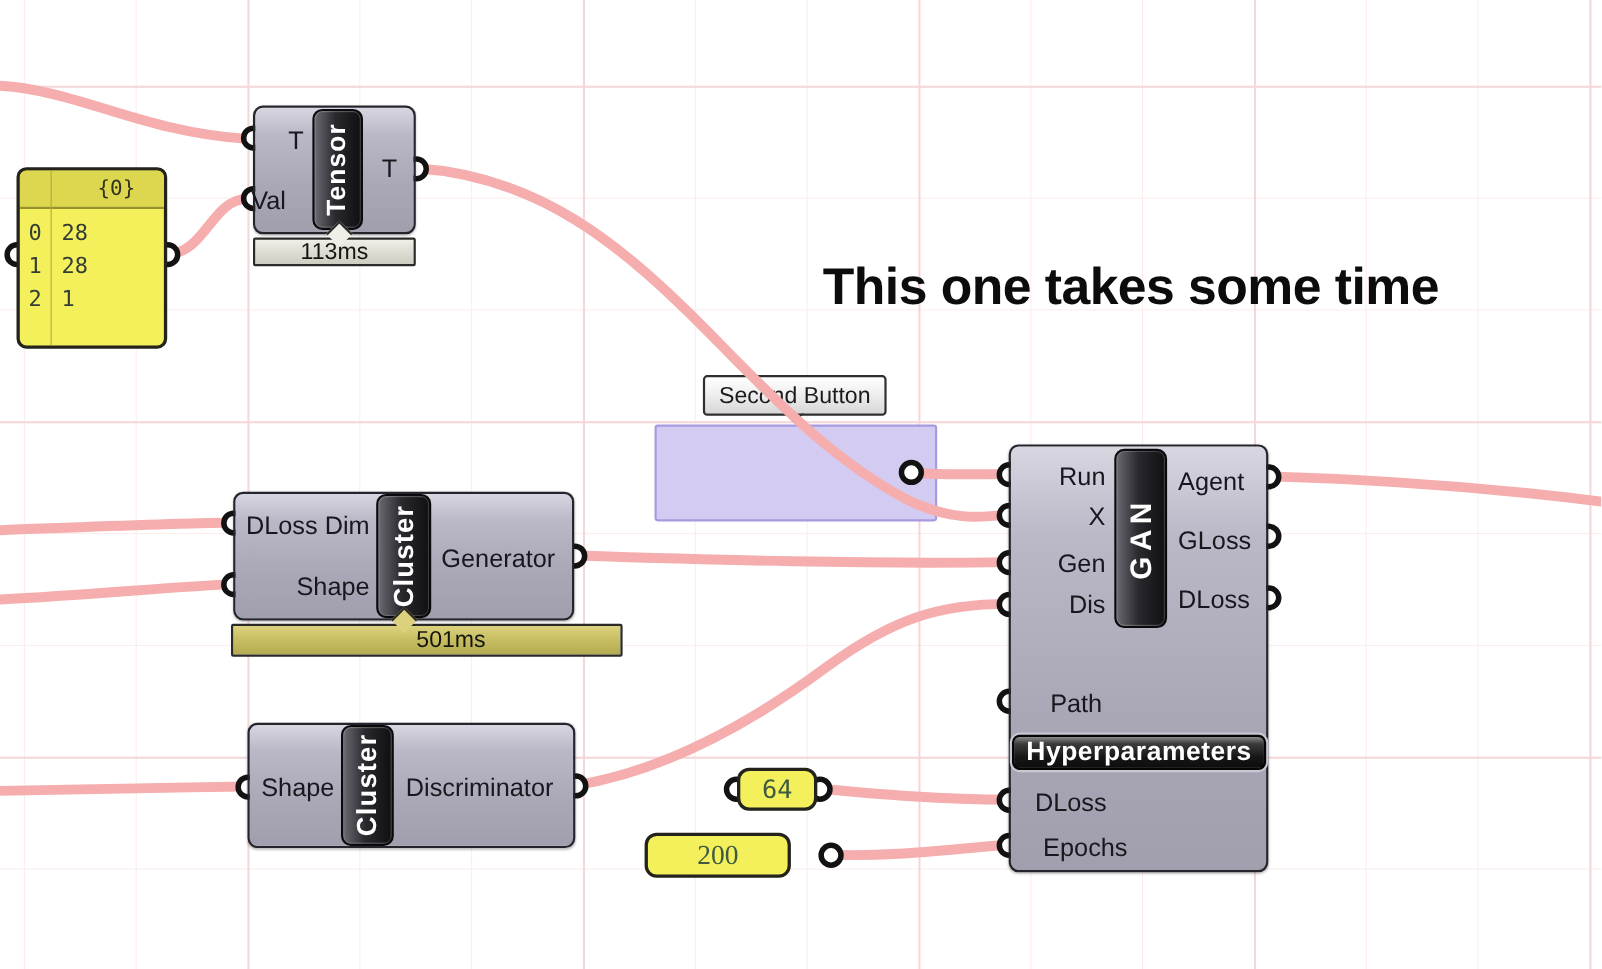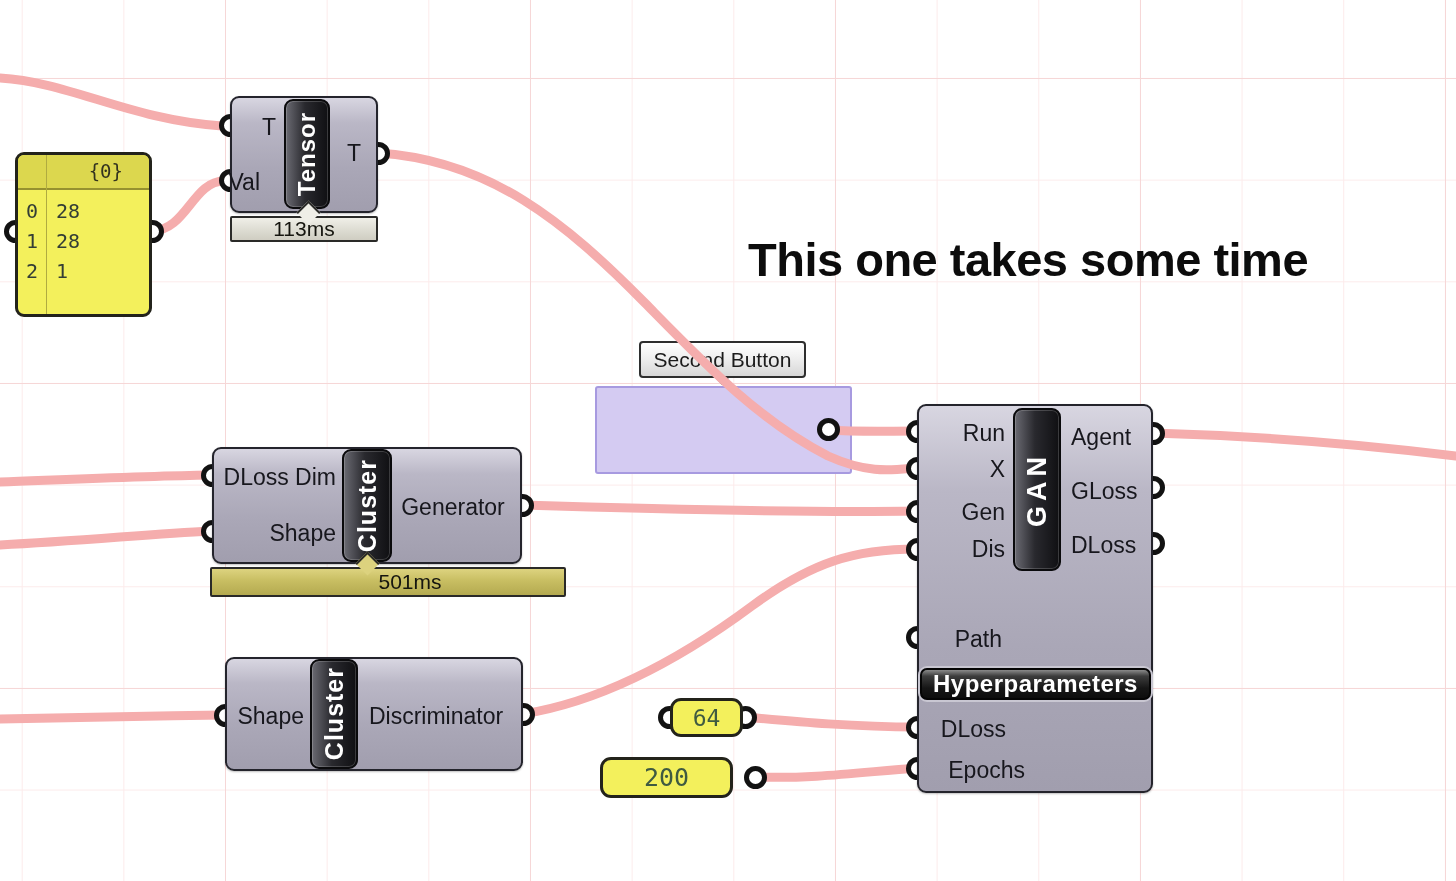--- a/index.html
+++ b/index.html
@@ -192,21 +192,21 @@
     <span class="lbl" style="right:145px;top:310px;">DLoss</span>
     <span class="lbl" style="right:126px;top:351px;">Epochs</span>
   </div>
   <div class="dark-btn" style="left:920px;top:668px;width:227px;height:28px;font-size:24px;">
     <span>Hyperparameters</span>
   </div>
 
   <div class="chip" style="left:670px;top:698px;width:67px;height:33px;font-size:23px;">
     <span>64</span>
   </div>
-  <div class="chip" style="left:600px;top:757px;width:127px;height:35px;font-size:25px;">
+  <div class="chip" style="left:586px;top:757px;width:127px;height:35px;font-size:25px;font-family:Liberation Serif, serif;">
     <span>200</span>
   </div>
 
   <div class="annotation" style="left:748px;top:232px;">
     <span>This one takes some time</span>
   </div>
 
 </div>
 
 </body></html>

